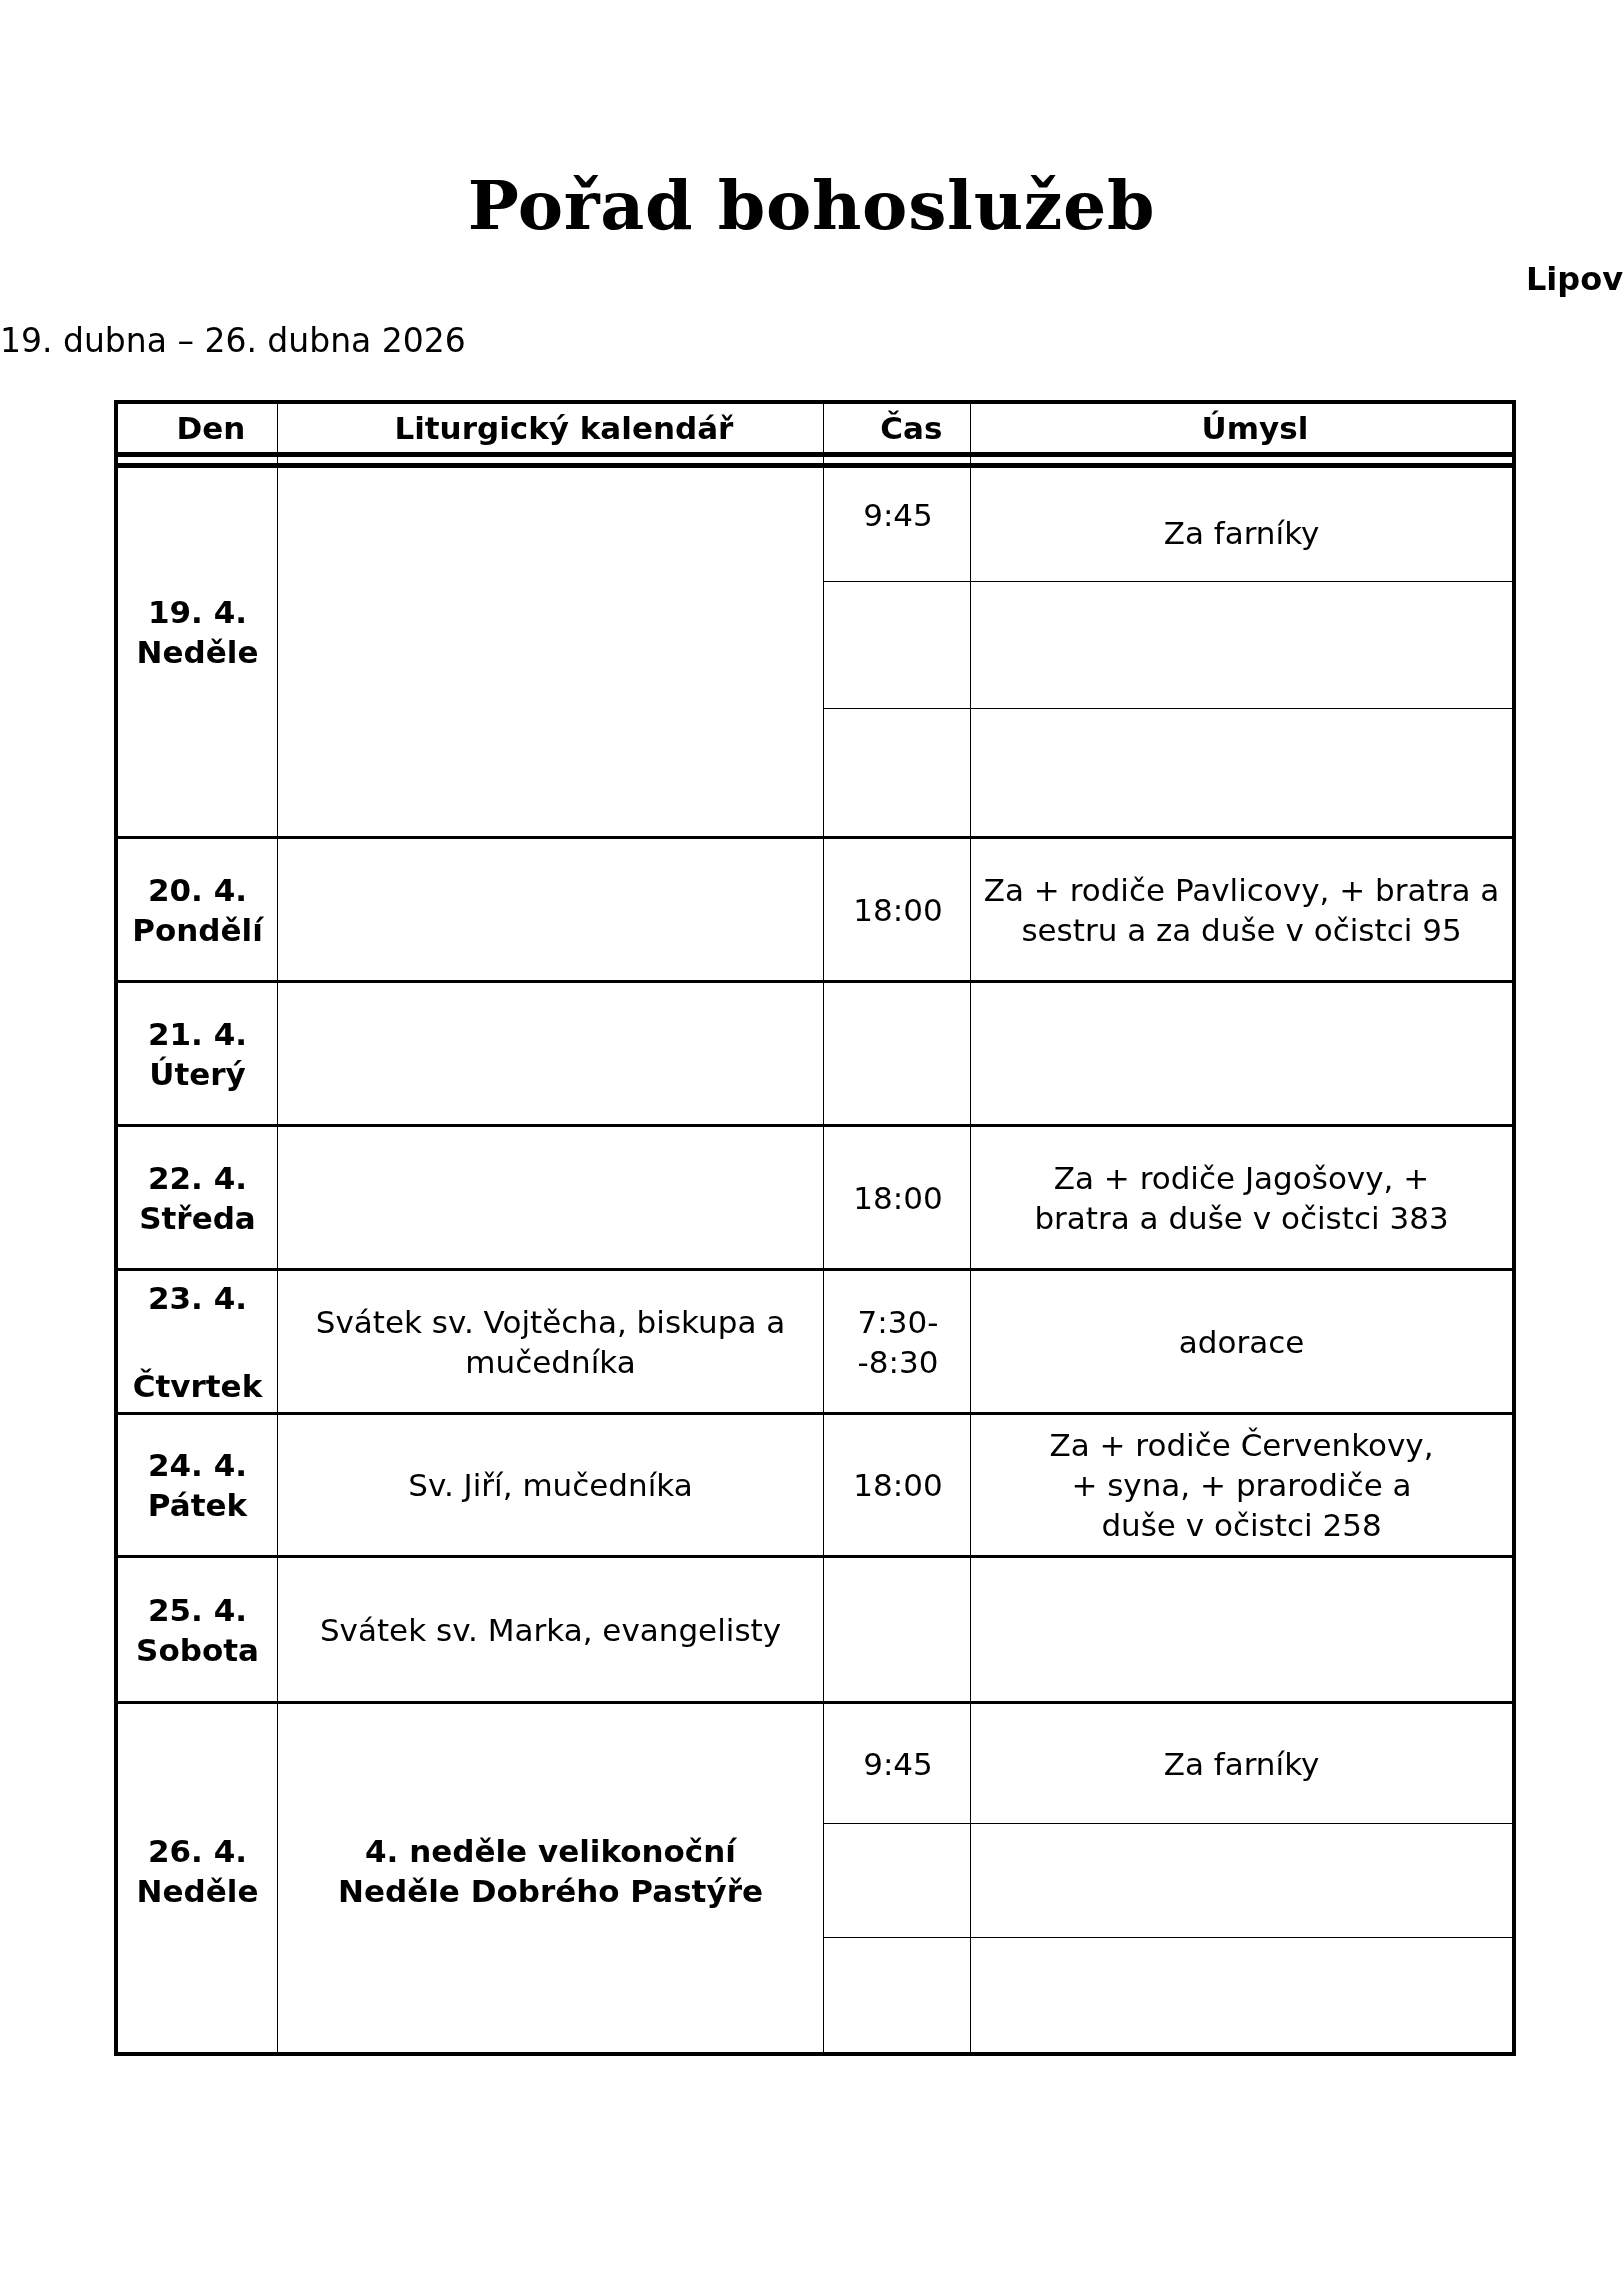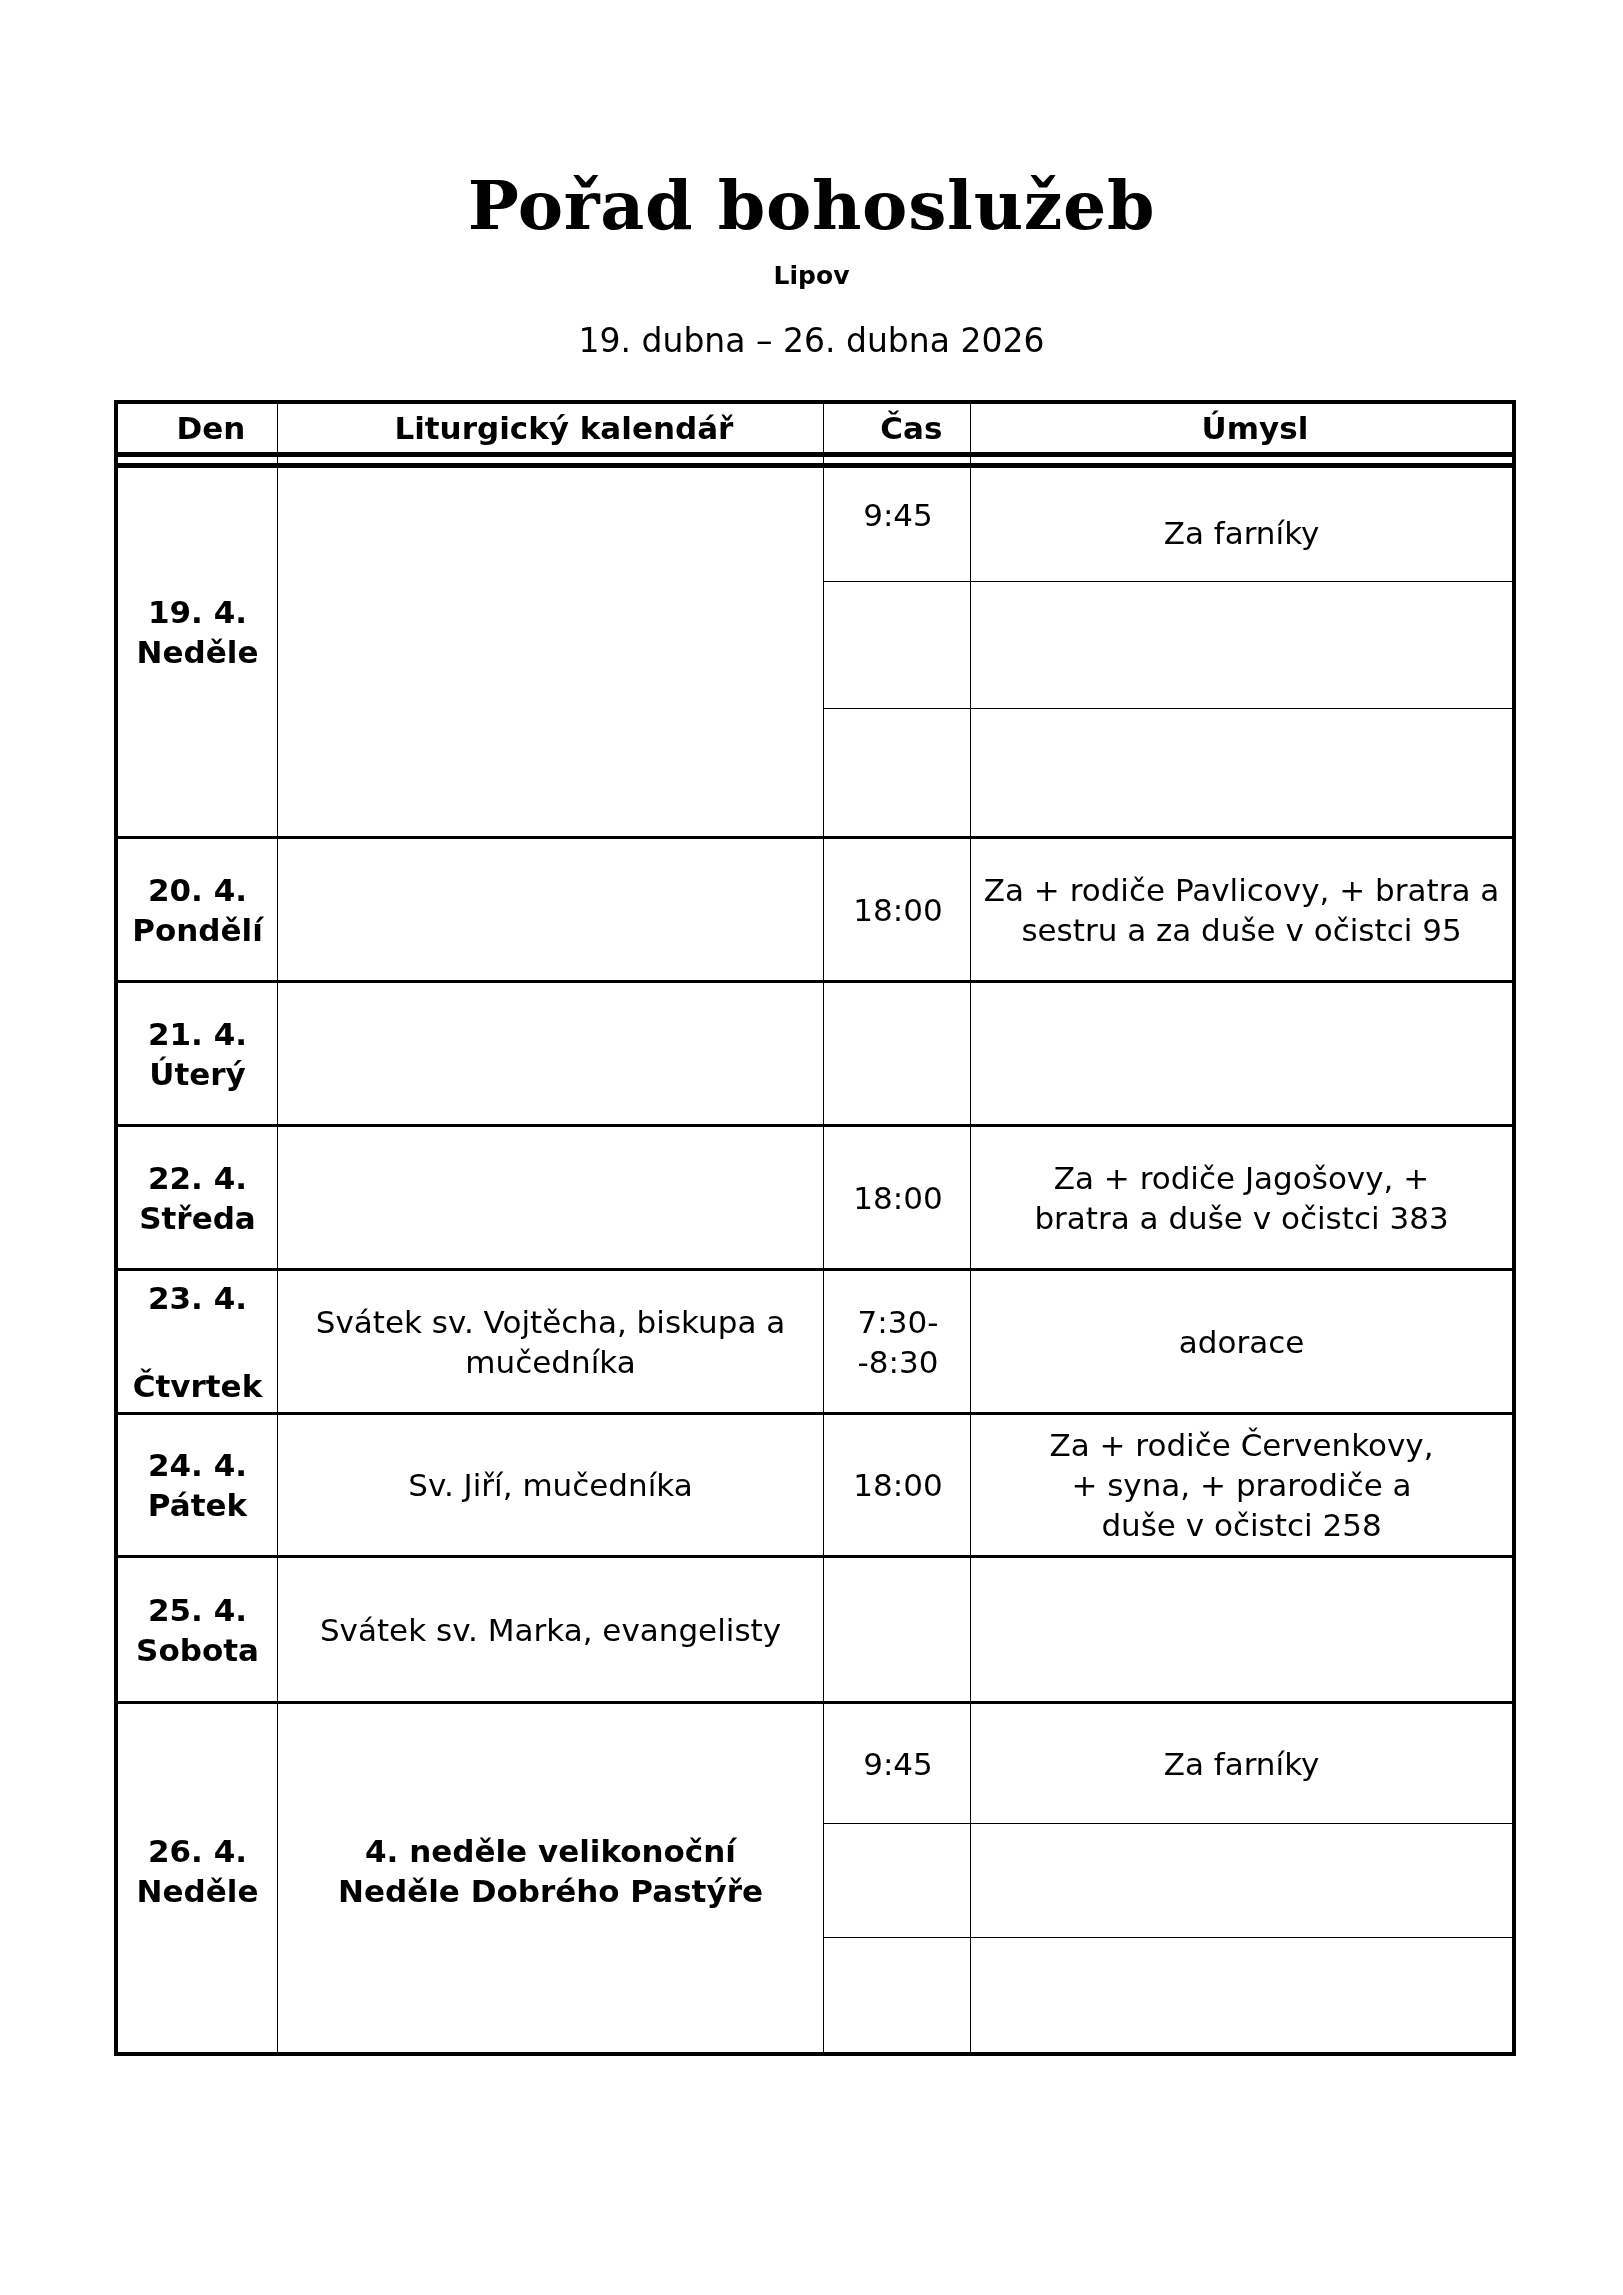--- a/index.html
+++ b/index.html
@@ -1,22 +1,22 @@
 <!DOCTYPE html>
 <html style="font-size:10.5px"><head>
 <meta charset="utf-8">
 <style>
   html, body { margin:0; padding:0; background:#ffffff; }
   body { width:1623px; height:2295px; position:relative; overflow:hidden; color:#000;
          font-family:"DejaVu Sans", sans-serif; }
   .title { position:absolute; left:0; width:1623px; top:171px; text-align:center;
            font-family:"DejaVu Serif", serif; font-weight:bold; font-size:68px; letter-spacing:0.7px; line-height:1; }
-  .subtitle { position:absolute; left:0; width:1623px; top:263px; text-align:center;
-              font-weight:bold; font-size:25px; line-height:1; }
-  .daterange { position:absolute; left:0; width:1623px; top:324px; text-align:center;
+  .subtitle { position:absolute; left:0; width:1623px; top:263px; text-align:right;
+              font-weight:bold; font-size:32px; line-height:1; }
+  .daterange { position:absolute; left:0; width:1623px; top:324px; 
                font-size:33px; line-height:1; }
   .tbl { position:absolute; left:114px; top:400px; width:1402px; height:1656px;
          border:4.6px solid #000; box-sizing:border-box; }
   .hline { position:absolute; left:0; right:0; background:#000; }
   .vline { position:absolute; width:1.3px; background:#000; }
   .cell { position:absolute; display:flex; align-items:center; justify-content:center;
           text-align:center; font-size:31px; line-height:40px; box-sizing:border-box; padding:0 5.2px; }
   .bold { font-weight:bold; }
   .hdr { font-weight:bold; font-size:31px;padding-left:32px; }
 </style>

